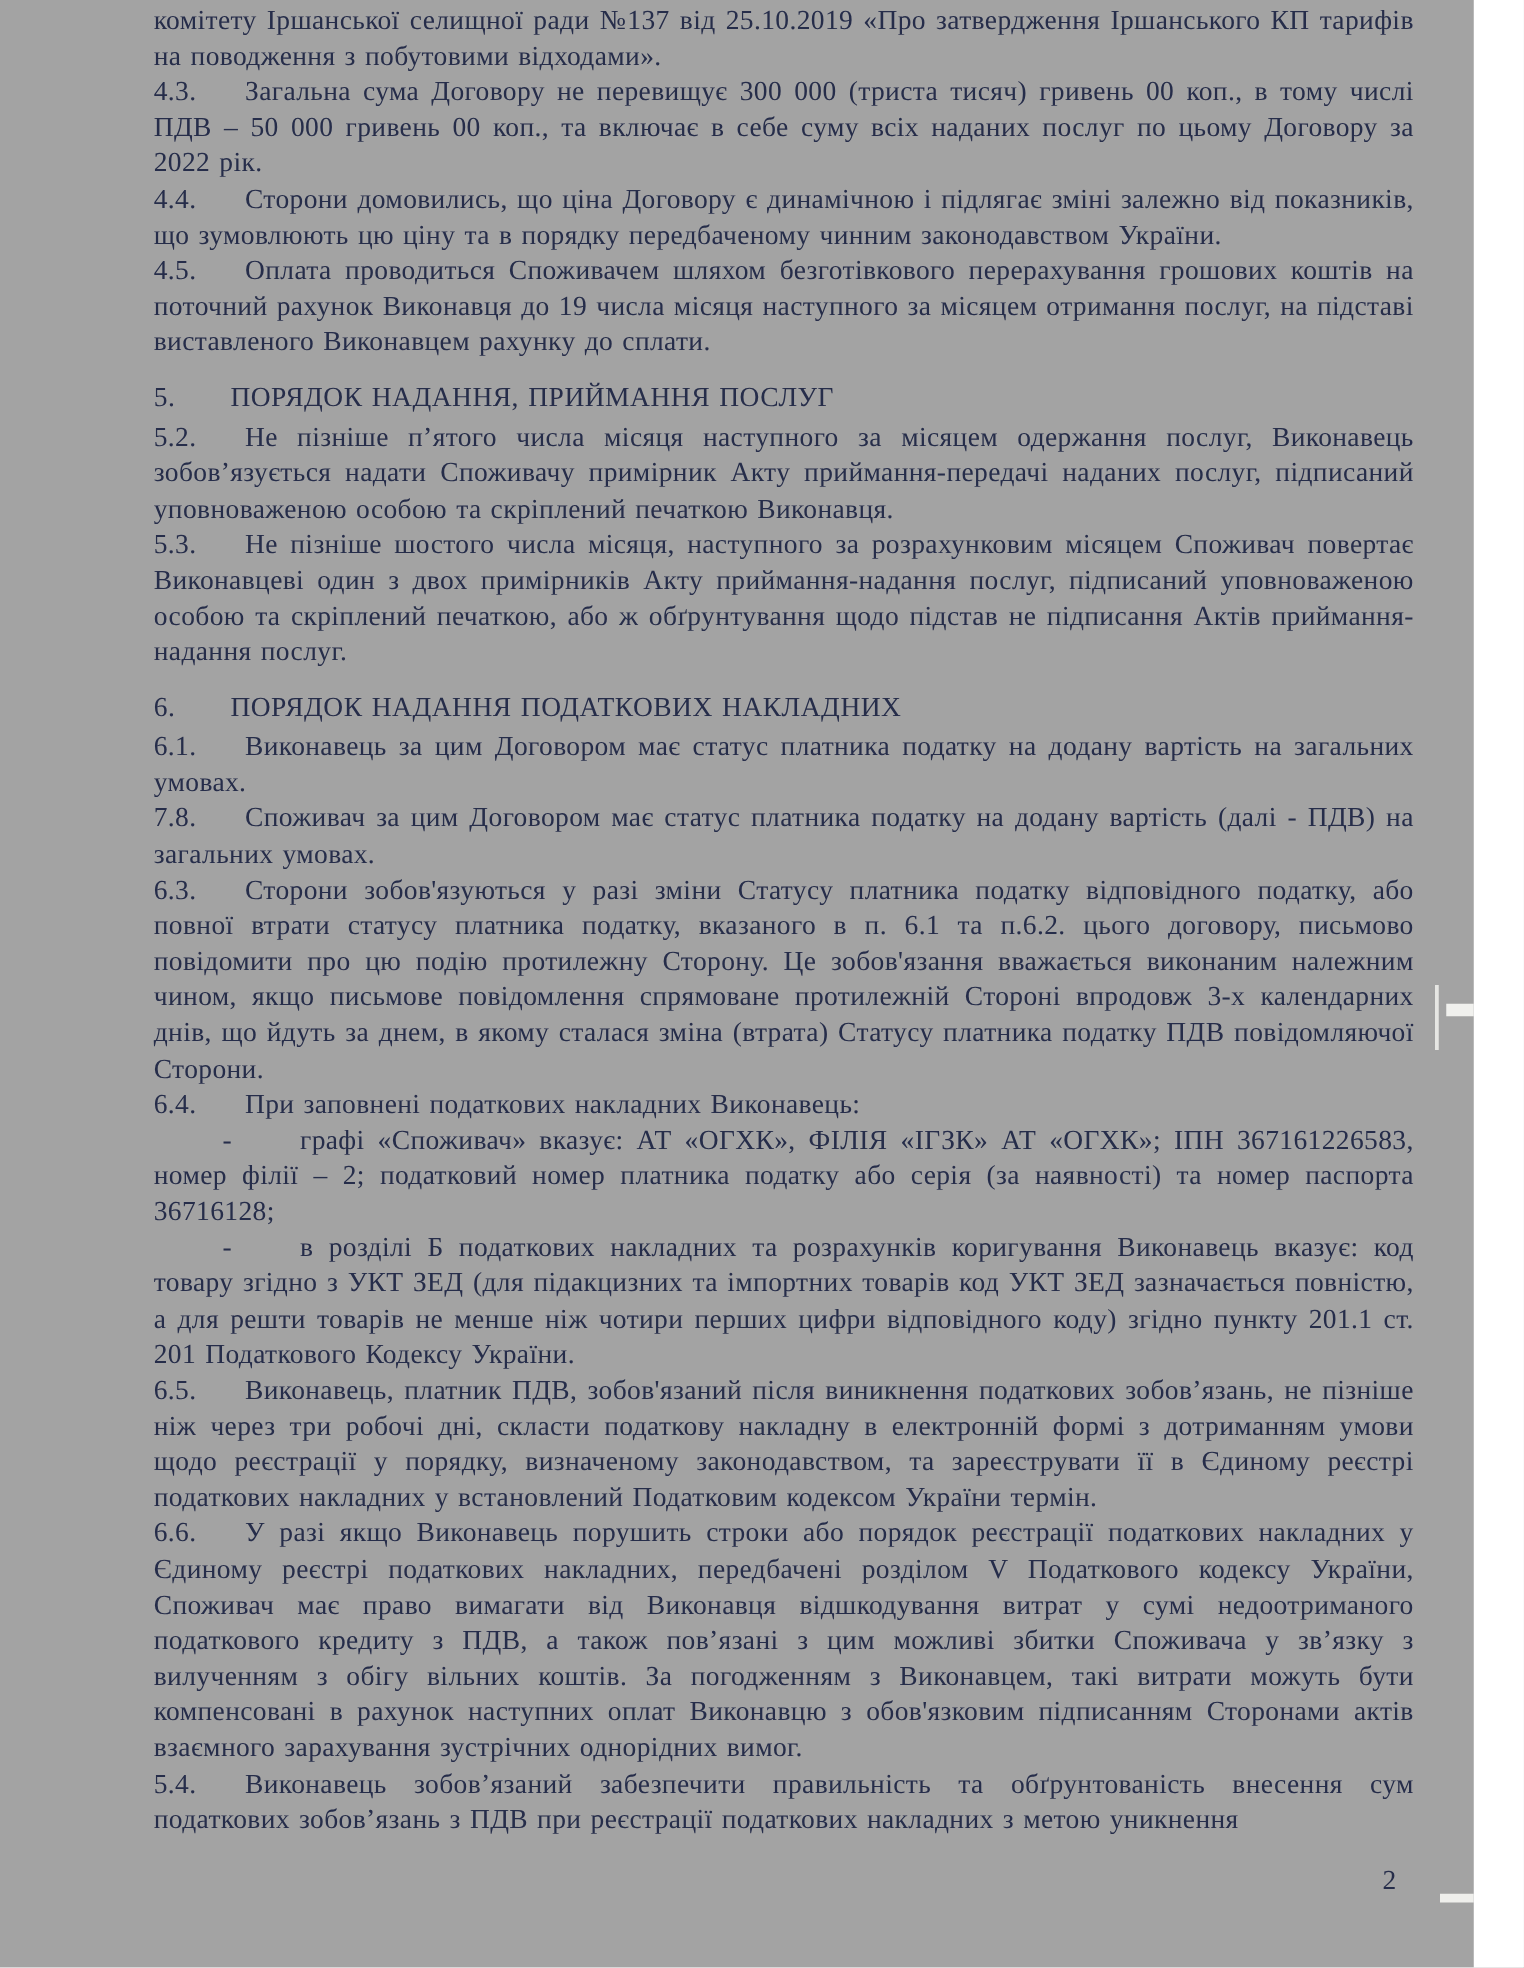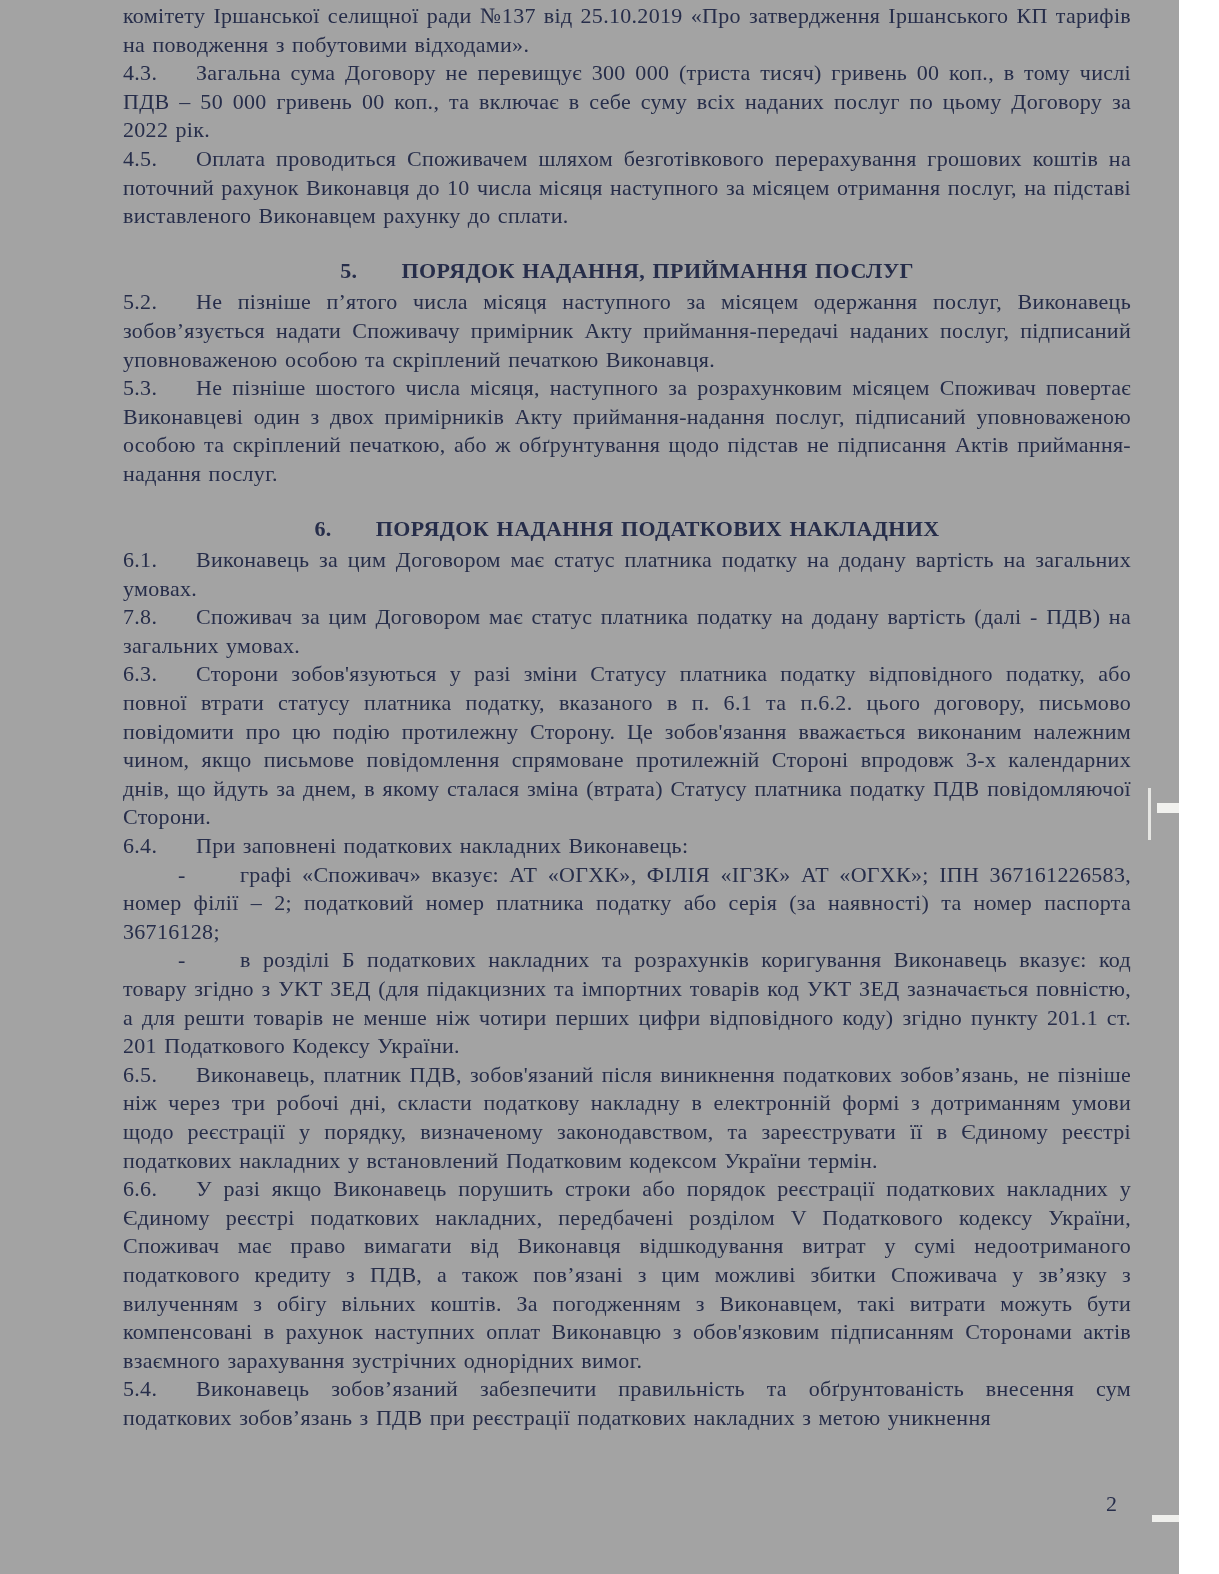--- a/index.html
+++ b/index.html
@@ -40,23 +40,23 @@
     display: inline-block;
     width: 117px;
   }
   .bullet .b-dash {
     margin-left: 55px;
   }
   .bold {
     font-weight: normal;
   }
   .heading {
-    text-align: center;
-    font-weight: bold;
-    margin-top: 26px;
+    text-align: left;
+    font-weight: normal;
+    margin-top: 16px;
     margin-bottom: 3px;
     letter-spacing: 0.4px;
   }
   .h-num {
     margin-right: 44px;
   }
   .page-number {
     position: absolute;
     left: 1106px;
     top: 1491px;
@@ -88,21 +88,22 @@
     background: #efefec;
   }
 </style>
 </head>
 <body>
 
 <div class="page">
   <div class="doc-body" id="doc-body">
       <p class="para"><span>комітету Іршанської селищної ради №137 від 25.10.2019 «Про затвердження Іршанського КП тарифів на поводження з побутовими відходами».</span></p>
       <p class="para"><span class="p-num">4.3.</span><span>Загальна сума Договору не перевищує </span><span class="bold">300 000</span><span> (триста тисяч) гривень </span><span class="bold">00</span><span> коп., в тому числі ПДВ – </span><span class="bold">50 000</span><span> гривень </span><span class="bold">00</span><span> коп., та включає в себе суму всіх наданих послуг по цьому Договору за 2022 рік.</span></p>
-      <p class="para"><span class="p-num">4.5.</span><span>Оплата проводиться Споживачем шляхом безготівкового перерахування грошових коштів на поточний рахунок Виконавця до 10 числа місяця наступного за місяцем отримання послуг, на підставі виставленого Виконавцем рахунку до сплати.</span></p>
+      <p class="para"><span class="p-num">4.4.</span><span>Сторони домовились, що ціна Договору є динамічною і підлягає зміні залежно від показників, що зумовлюють цю ціну та в порядку передбаченому чинним законодавством України.</span></p>
+      <p class="para"><span class="p-num">4.5.</span><span>Оплата проводиться Споживачем шляхом безготівкового перерахування грошових коштів на поточний рахунок Виконавця до 19 числа місяця наступного за місяцем отримання послуг, на підставі виставленого Виконавцем рахунку до сплати.</span></p>
       <div class="heading"><span class="h-num">5.</span><span class="h-title">ПОРЯДОК НАДАННЯ, ПРИЙМАННЯ ПОСЛУГ</span></div>
       <p class="para"><span class="p-num">5.2.</span><span>Не пізніше п’ятого числа місяця наступного за місяцем одержання послуг, Виконавець зобов’язується надати Споживачу примірник Акту приймання-передачі наданих послуг, підписаний уповноваженою особою та скріплений печаткою Виконавця.</span></p>
       <p class="para"><span class="p-num">5.3.</span><span>Не пізніше шостого числа місяця, наступного за розрахунковим місяцем Споживач повертає Виконавцеві один з двох примірників Акту приймання-надання послуг, підписаний уповноваженою особою та скріплений печаткою, або ж обґрунтування щодо підстав не підписання Актів приймання-надання послуг.</span></p>
       <div class="heading"><span class="h-num">6.</span><span class="h-title">ПОРЯДОК НАДАННЯ ПОДАТКОВИХ НАКЛАДНИХ</span></div>
       <p class="para"><span class="p-num">6.1.</span><span>Виконавець за цим Договором має статус платника податку на додану вартість на загальних умовах.</span></p>
       <p class="para"><span class="p-num">7.8.</span><span>Споживач за цим Договором має статус платника податку на додану вартість (далі - ПДВ) на загальних умовах.</span></p>
       <p class="para"><span class="p-num">6.3.</span><span>Сторони зобов'язуються у разі зміни Статусу платника податку відповідного податку, або повної втрати статусу платника податку, вказаного в п. 6.1 та п.6.2. цього договору, письмово повідомити про цю подію протилежну Сторону. Це зобов'язання вважається виконаним належним чином, якщо письмове повідомлення спрямоване протилежній Стороні впродовж 3-х календарних днів, що йдуть за днем, в якому сталася зміна (втрата) Статусу платника податку ПДВ повідомляючої Сторони.</span></p>
       <p class="para"><span class="p-num">6.4.</span><span>При заповнені податкових накладних Виконавець:</span></p>
       <p class="para bullet"><span class="b-lead"><span class="b-dash">-</span></span><span>графі «Споживач» вказує: АТ «ОГХК», ФІЛІЯ «ІГЗК» АТ «ОГХК»; ІПН 367161226583, номер філії – 2; податковий номер платника податку або серія (за наявності) та номер паспорта 36716128;</span></p>
       <p class="para bullet"><span class="b-lead"><span class="b-dash">-</span></span><span>в розділі Б податкових накладних та розрахунків коригування Виконавець вказує: код товару згідно з УКТ ЗЕД (для підакцизних та імпортних товарів код УКТ ЗЕД зазначається повністю, а для решти товарів не менше ніж чотири перших цифри відповідного коду) згідно пункту 201.1 ст. 201 Податкового Кодексу України.</span></p>

